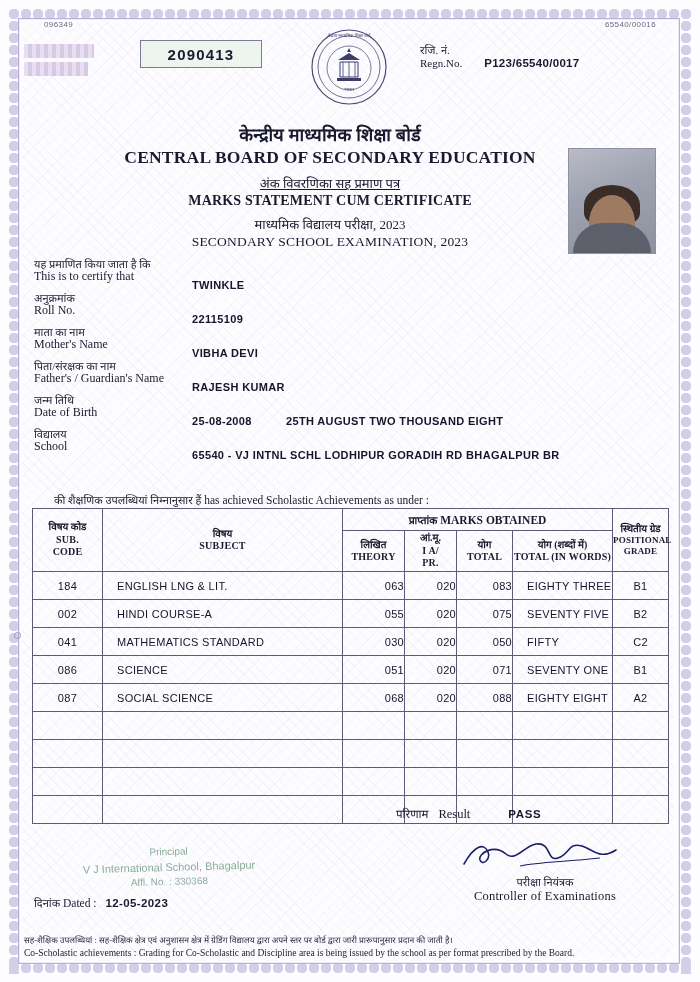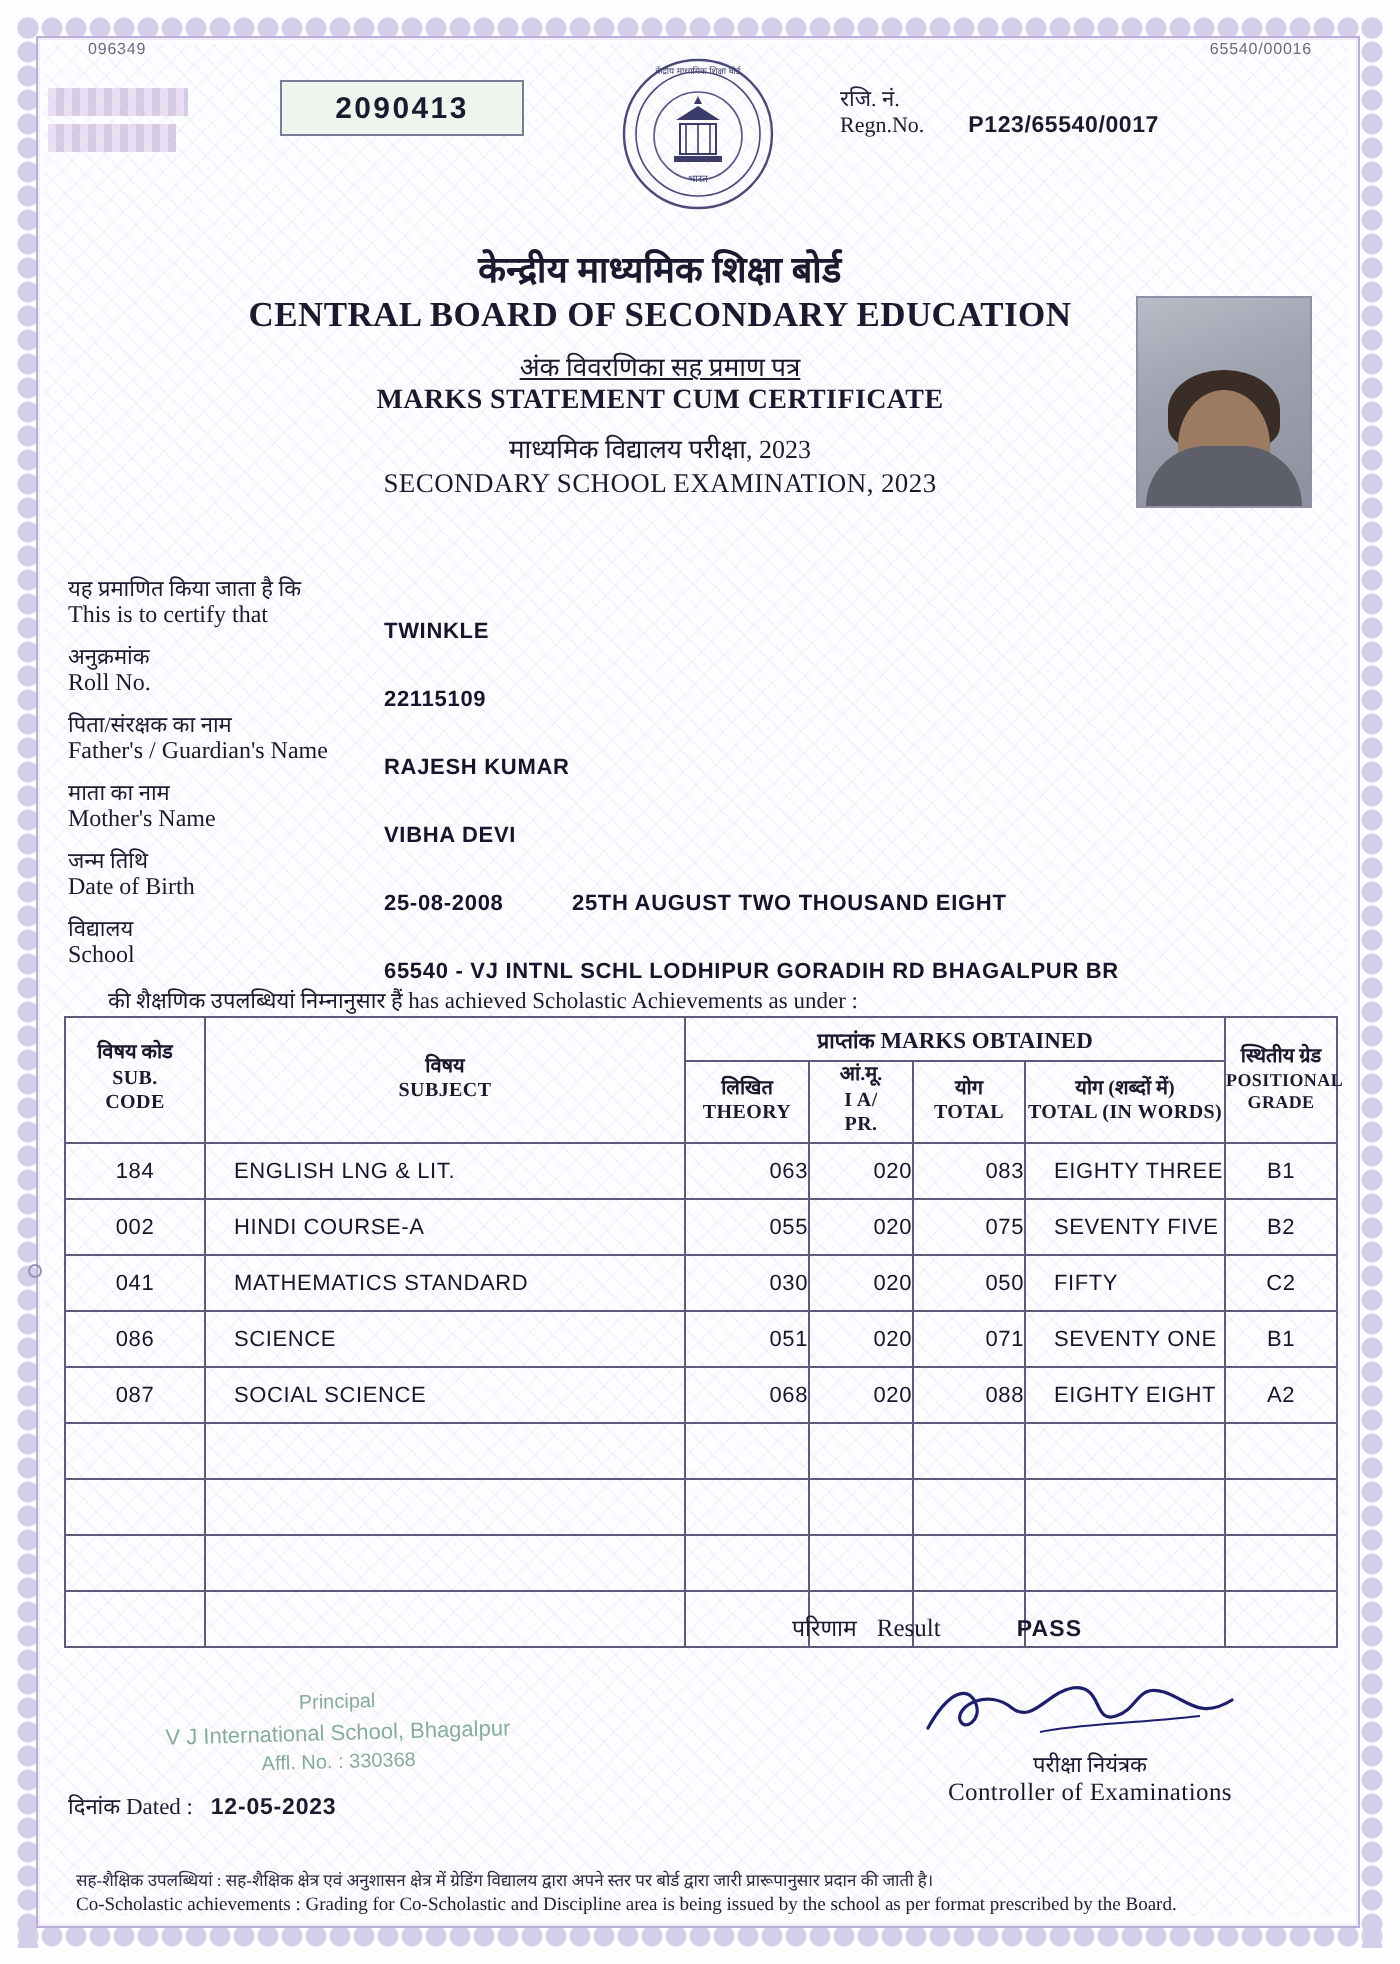--- a/index.html
+++ b/index.html
@@ -158,21 +158,20 @@
     width: 78px; height: 30px;
     border-radius: 36px 36px 0 0;
     background: #5d5f6b;
   }
 
   
   .details {
     position: absolute;
     left: 34px; top: 258px;
     width: 540px;
-    margin-top: 31px;
   }
   .detail-row {
     position: relative;
     height: 34px;
   }
   .d-hi {
     font-size: 11px;
     color: #1c1c30;
     line-height: 1.1;
   }
@@ -303,21 +302,21 @@
   .date-value {
     font-family: "Liberation Sans", sans-serif;
     font-size: 11.5px;
     font-weight: bold;
     letter-spacing: .4px;
     margin-left: 6px;
   }
 
   .footnotes {
     position: absolute;
-    left: 38px; bottom: 24px;
+    left: 24px; bottom: 24px;
     width: 634px;
     margin-top: 42px;
   }
   .fn-hi {
     font-size: 8.5px;
     color: #2a2a42;
     margin-bottom: 3px;
   }
   .fn-en {
     font-size: 9.5px;
@@ -402,28 +401,28 @@
       <div class="d-hi">यह प्रमाणित किया जाता है कि</div>
       <div class="d-en">This is to certify that</div>
       <div class="d-val">TWINKLE</div>
     </div>
     <div class="detail-row">
       <div class="d-hi">अनुक्रमांक</div>
       <div class="d-en">Roll No.</div>
       <div class="d-val">22115109</div>
     </div>
     <div class="detail-row">
+      <div class="d-hi">माता का नाम</div>
+      <div class="d-en">Mother's Name</div>
+      <div class="d-val">VIBHA DEVI</div>
+    </div>
+    <div class="detail-row">
       <div class="d-hi">पिता/संरक्षक का नाम</div>
       <div class="d-en">Father's / Guardian's Name</div>
       <div class="d-val">RAJESH KUMAR</div>
-    </div>
-    <div class="detail-row">
-      <div class="d-hi">माता का नाम</div>
-      <div class="d-en">Mother's Name</div>
-      <div class="d-val">VIBHA DEVI</div>
     </div>
     <div class="detail-row">
       <div class="d-hi">जन्म तिथि</div>
       <div class="d-en">Date of Birth</div>
       <div class="d-val">25-08-2008</div>
       <div class="d-val dob-words">25TH AUGUST TWO THOUSAND  EIGHT</div>
     </div>
     <div class="detail-row">
       <div class="d-hi">विद्यालय</div>
       <div class="d-en">School</div>

